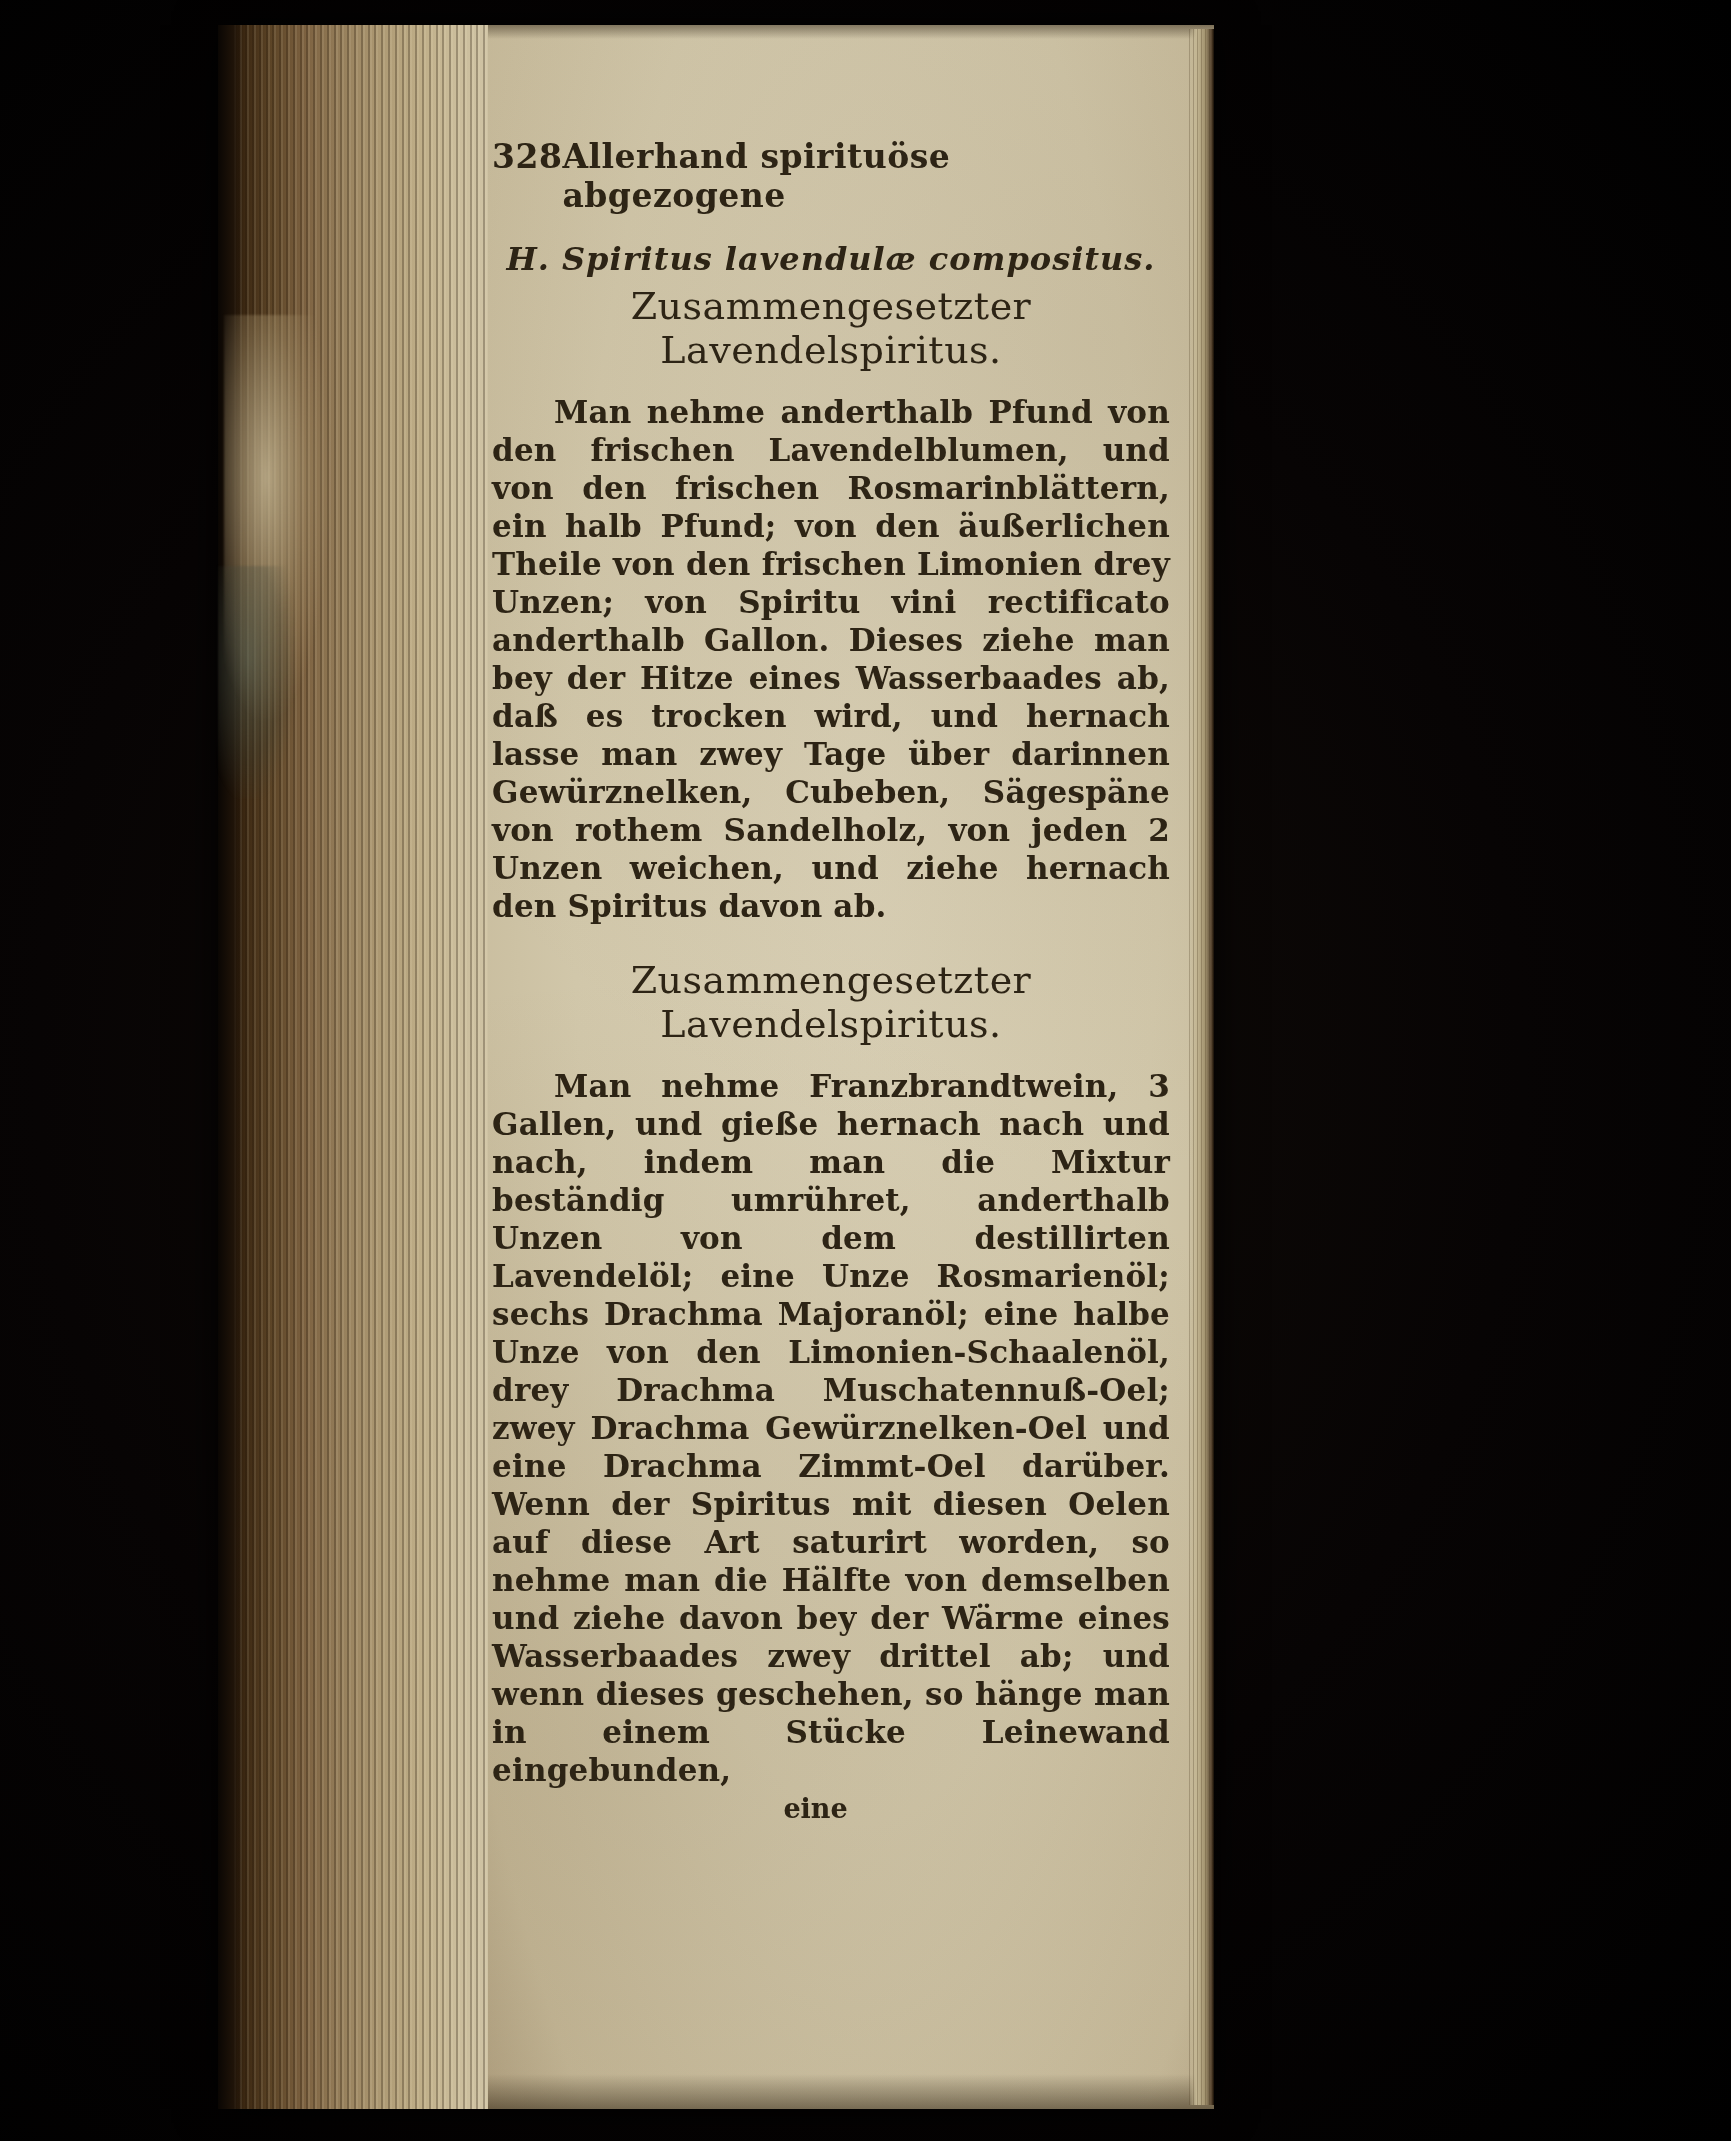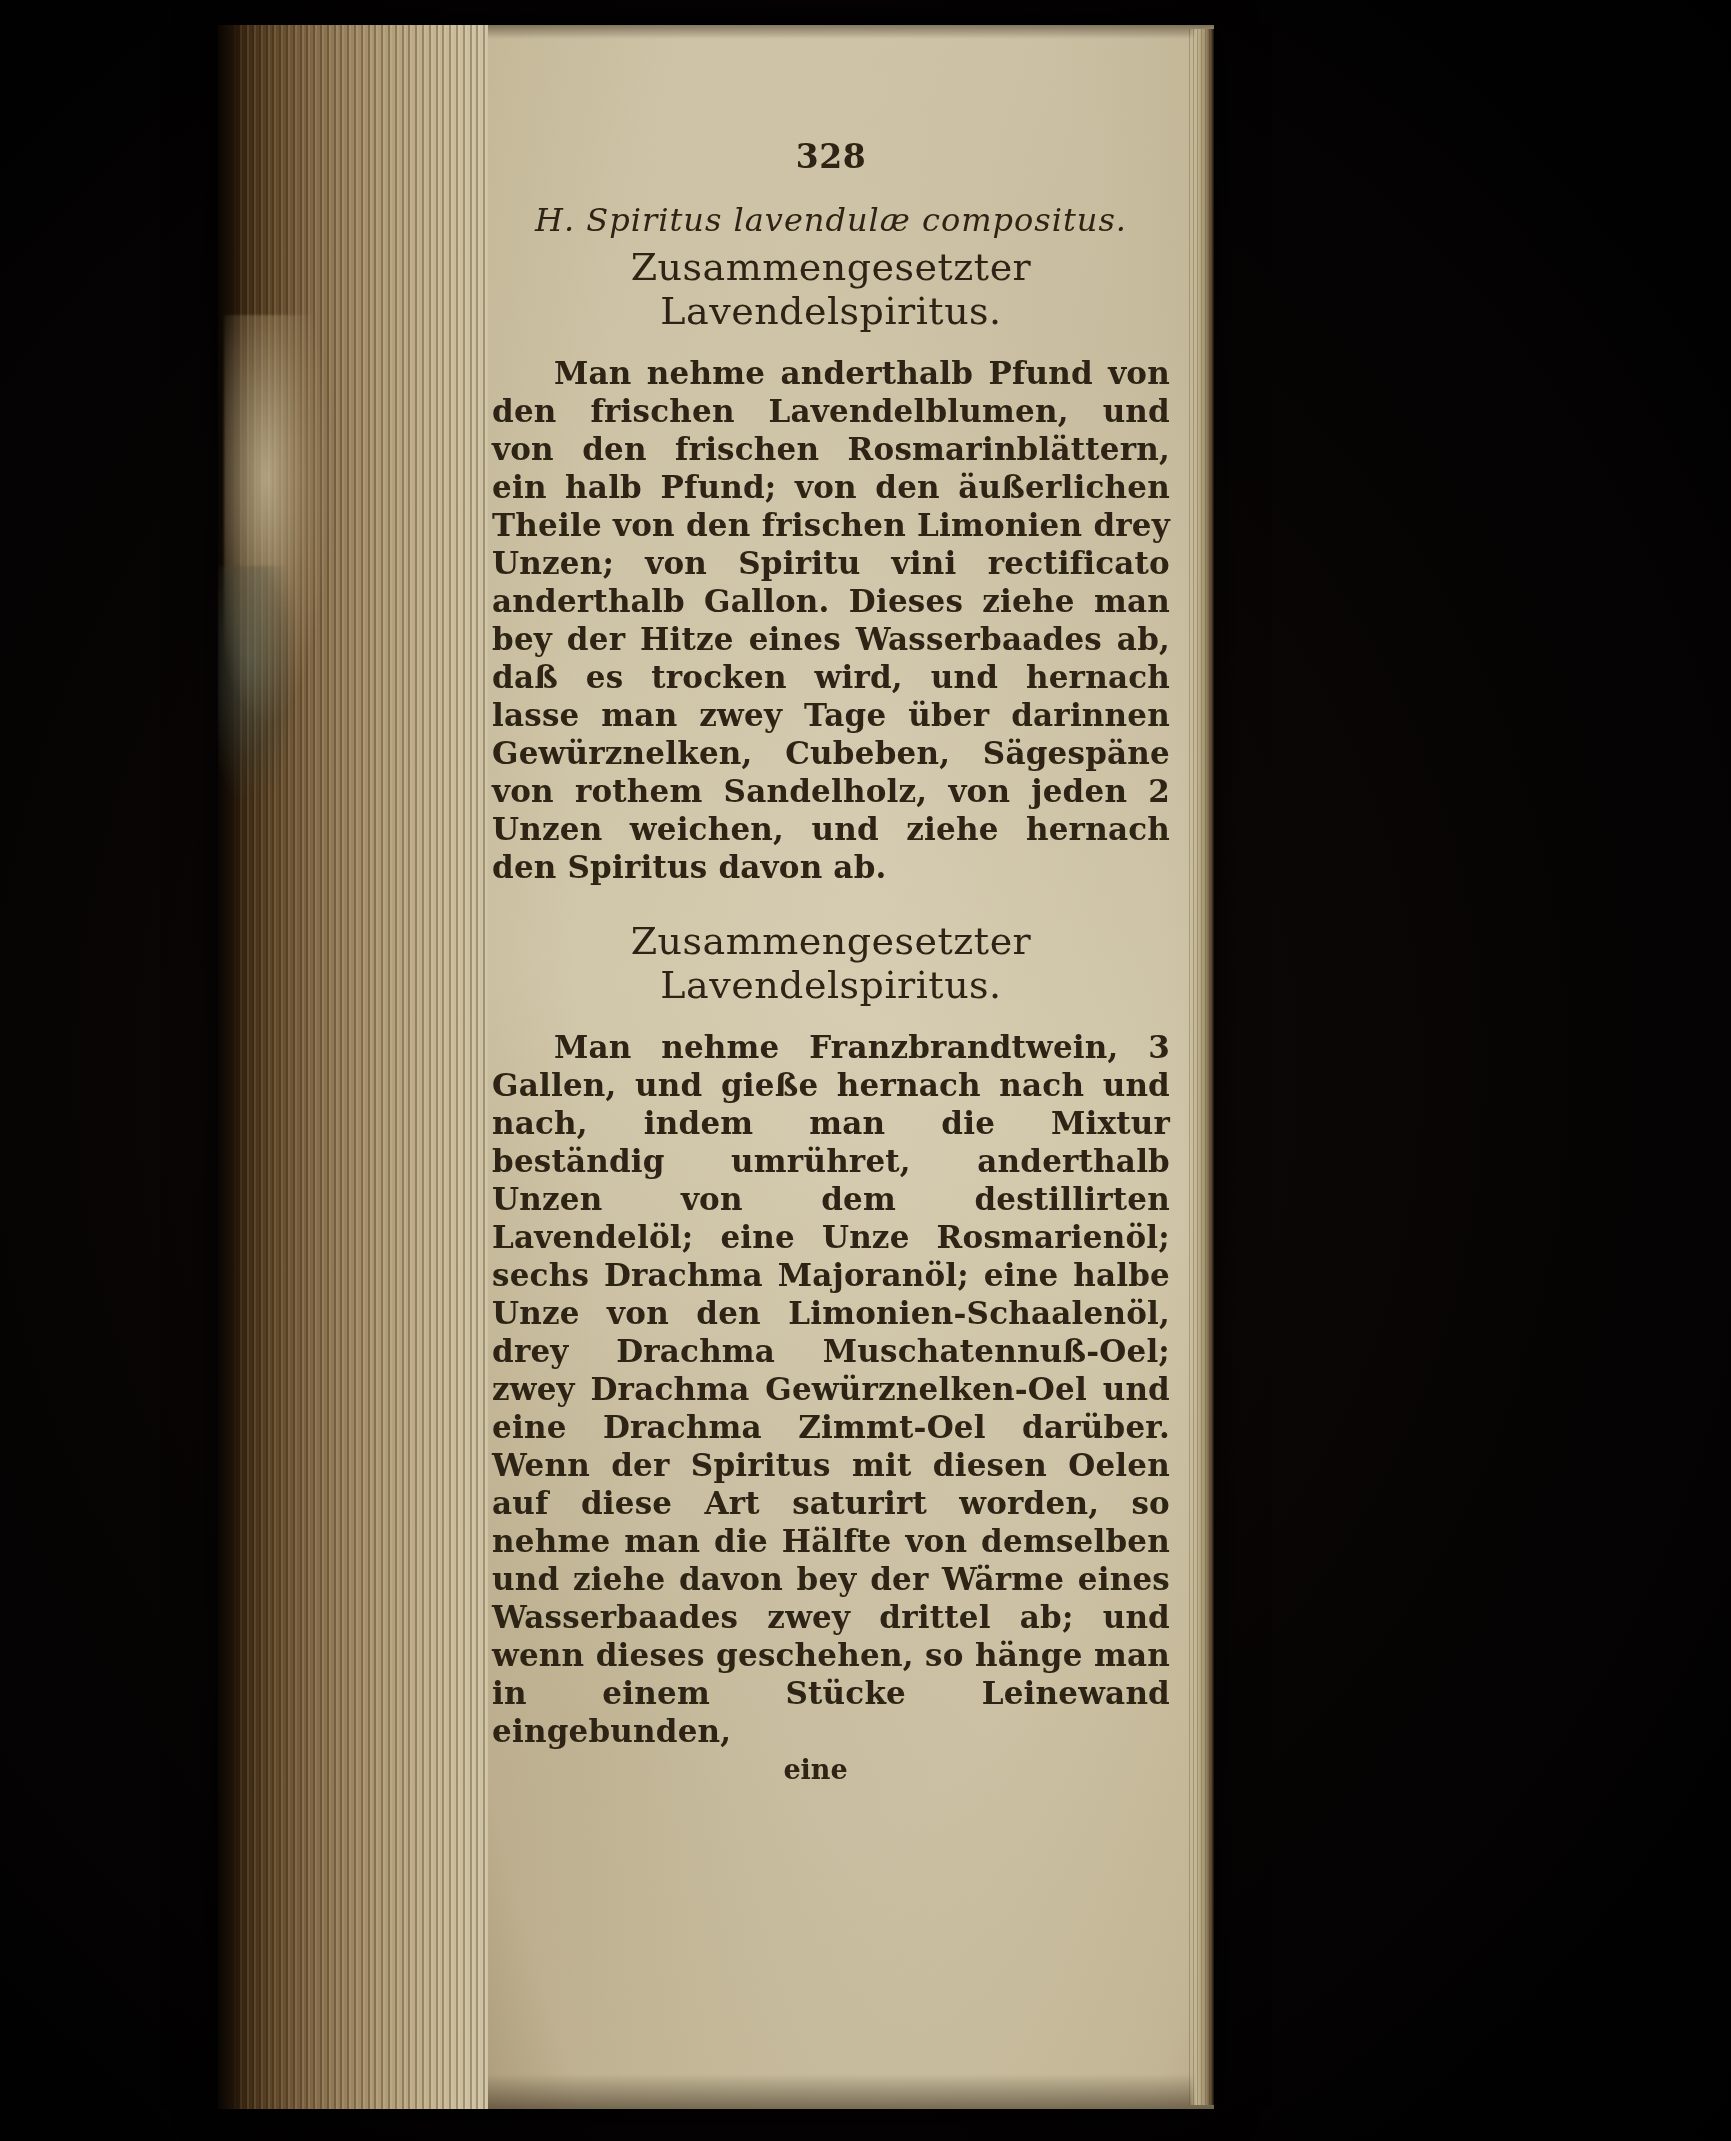--- a/index.html
+++ b/index.html
@@ -102,21 +102,21 @@
     font-size: 33px;
     font-weight: bold;
     letter-spacing: 0.5px;
     margin-bottom: 25px;
   }
   .latin-heading {
     margin: 0 0 5.8px 0;
     text-align: center;
     font-size: 32px;
     font-style: italic;
-    font-weight: normal;
+    font-weight: bold;
     letter-spacing: 1px;
   }
   .german-heading {
     margin: 0 0 21px 0;
     text-align: center;
     font-size: 38px;
     font-weight: normal;
     letter-spacing: 0.5px;
   }
   .recipe-body {
@@ -148,20 +148,21 @@
       <div class="spine-wear-patch"></div>
       <div class="spine-wear-patch lower"></div>
     </div>
 
     <div class="page"></div>
 
     <div class="text-block">
 
       <div class="running-header">
         <span>328</span>
+        <span>Allerhand spirituöse abgezogene</span>
       </div>
 
       <section class="section-h">
         <h2 class="latin-heading">H. Spiritus lavendulæ compositus.</h2>
         <h3 class="german-heading">Zusammengesetzter Lavendelspiritus.</h3>
         <p class="recipe-body">Man nehme anderthalb Pfund von den frischen Lavendelblumen, und von den frischen Rosmarinblättern, ein halb Pfund; von den äußerlichen Theile von den frischen Limonien drey Unzen; von Spiritu vini rectificato anderthalb Gallon. Dieses ziehe man bey der Hitze eines Wasserbaades ab, daß es trocken wird, und hernach lasse man zwey Tage über darinnen Gewürznelken, Cubeben, Sägespäne von rothem Sandelholz, von jeden 2 Unzen weichen, und ziehe hernach den Spiritus davon ab.</p>
       </section>
 
       <section class="section-e">
         <h3 class="german-heading">Zusammengesetzter Lavendelspiritus.</h3>

